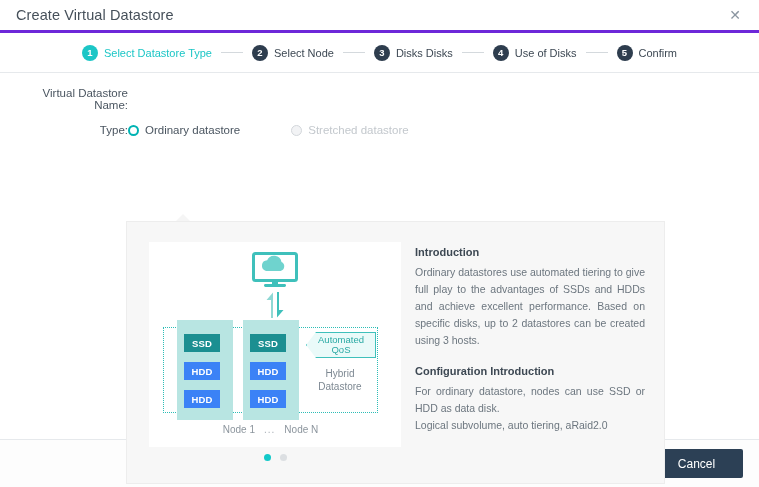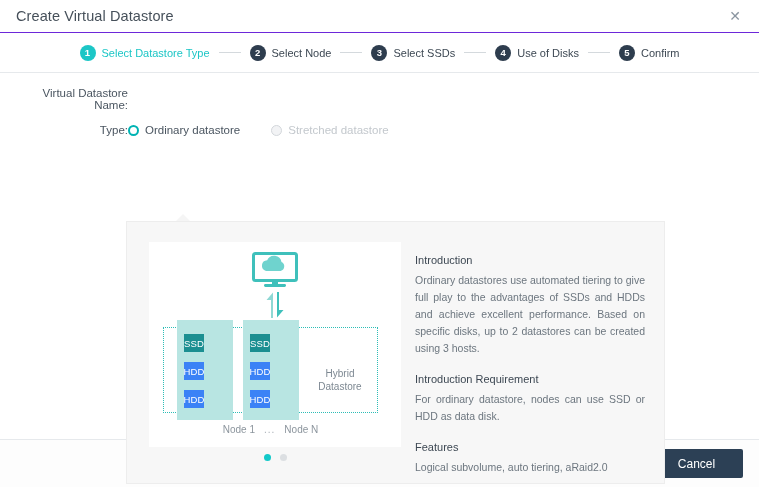--- a/index.html
+++ b/index.html
@@ -10,21 +10,21 @@
     color: #4a5560;
     overflow: hidden;
   }
   .dialog { position: relative; width: 759px; height: 487px; background: #fff; display: flex; flex-direction: column; }
 
   
   .titlebar {
     height: 33px; flex: 0 0 33px;
     display: flex; align-items: center;
     padding: 0 14px 0 16px;
-    border-bottom: 1px solid #6d28d9;
+    border-bottom: 3px solid #6d28d9;
     background: #fff;
   }
   .title-text { font-size: 14.5px; color: #46505a; letter-spacing: .1px; }
   .close-btn {
     margin-left: auto; width: 20px; height: 20px;
     display: flex; align-items: center; justify-content: center;
     color: #8a95a0; font-size: 14px; cursor: pointer; line-height: 1;
   }
 
   
@@ -56,21 +56,21 @@
   .name-input {
     width: 257px; height: 25px;
     border: 1px solid #dcdfe3; border-radius: 2px;
     font-size: 11.5px; color: #6b757f;
     padding: 0 8px; outline: none; background: #fff;
     font-family: "Liberation Sans", sans-serif;
   }
 
   .radio-group { display: flex; align-items: center; gap: 31px; }
   .radio-opt { display: flex; align-items: center; gap: 6px; cursor: pointer; }
-  .radio-opt.disabled { cursor: default; }
+  .radio-opt.disabled { cursor: default; margin-left: 20px; }
   .radio-mark {
     width: 11px; height: 11px; border-radius: 50%;
     border: 2px solid #00b3b3; background: #fff;
     flex: 0 0 11px; position: relative;
   }
   .radio-opt.disabled .radio-mark { border: 1px solid #d3d7db; background: #f2f3f5; width: 11px; height: 11px; }
   .radio-text { font-size: 11.5px; color: #4a5560; }
   .radio-opt.disabled .radio-text { color: #c3c8cd; }
 
   .caret {
@@ -103,23 +103,23 @@
     border: 1.5px dotted #2dbdb6;
   }
   .node-col {
     position: absolute; top: 78px; width: 56px; height: 100px;
     background: #b8e5e2;
   }
   .node-col.n1 { left: 28px; }
   .node-col.n2 { left: 94px; }
 
   .disk {
-    position: absolute; width: 20px; height: 18px;
+    position: absolute; width: 36px; height: 18px;
     display: flex; align-items: center; justify-content: center;
-    font-size: 9.5px; color: #fff; font-weight: normal; letter-spacing: .2px;
+    font-size: 9.5px; color: #fff; font-weight: bold; letter-spacing: .2px;
   }
   .disk.ssd { background: #1b8f91; }
   .disk.hdd { background: #3b82f6; }
 
   .qos-badge {
     position: absolute; left: 157px; top: 90px;
     width: 70px; height: 26px;
     border: 1.5px solid #3fc0bb; background: #eafaf9;
     display: flex; flex-direction: column; align-items: center; justify-content: center;
     clip-path: polygon(10px 0, 100% 0, 100% 100%, 10px 100%, 0 50%);
@@ -143,22 +143,22 @@
     display: flex; justify-content: center; align-items: center; gap: 9px;
   }
   .dot { width: 7px; height: 7px; border-radius: 50%; background: #dcdfe2; cursor: pointer; }
   .dot.active { background: #13c9c9; }
 
   .desc {
     position: absolute; left: 288px; top: 24px;
     width: 230px;
   }
   .desc h4 {
-    font-size: 11px; color: #3d4853; font-weight: normal;
-    margin: 8px 0 6px 0;
+    font-size: 11px; color: #3d4853; font-weight: bold;
+    margin: 0 0 6px 0;
   }
   .desc h4.spaced { margin-top: 16px; }
   .desc p {
     font-size: 10.5px; color: #6c767f; line-height: 1.62;
     text-align: justify; margin: 0;
   }
 
   
   .footer {
     height: 48px; flex: 0 0 48px;
@@ -192,21 +192,21 @@
       <span class="step-label">Select Datastore Type</span>
     </div>
     <span class="step-sep"></span>
     <div class="step">
       <span class="step-num">2</span>
       <span class="step-label">Select Node</span>
     </div>
     <span class="step-sep"></span>
     <div class="step">
       <span class="step-num">3</span>
-      <span class="step-label">Select SSDs</span>
+      <span class="step-label">Disks Disks</span>
     </div>
     <span class="step-sep"></span>
     <div class="step">
       <span class="step-num">4</span>
       <span class="step-label">Use of Disks</span>
     </div>
     <span class="step-sep"></span>
     <div class="step">
       <span class="step-num">5</span>
       <span class="step-label">Confirm</span>
@@ -258,42 +258,45 @@
           <div class="node-col n2"></div>
 
           <div class="disk ssd" style="left:35px; top:92px;">SSD</div>
           <div class="disk hdd" style="left:35px; top:120px;">HDD</div>
           <div class="disk hdd" style="left:35px; top:148px;">HDD</div>
 
           <div class="disk ssd" style="left:101px; top:92px;">SSD</div>
           <div class="disk hdd" style="left:101px; top:120px;">HDD</div>
           <div class="disk hdd" style="left:101px; top:148px;">HDD</div>
 
+          <div class="qos-badge">
+            <span class="qos-line">Automated</span>
+            <span class="qos-line">QoS</span>
+          </div>
 
           <div class="hybrid-label">Hybrid Datastore</div>
 
           <div class="node-labels">
             <span>Node 1</span>
             <span class="node-dots">...</span>
             <span>Node N</span>
           </div>
         </div>
       </div>
 
       <div class="dots-row">
         <span class="dot active"></span>
         <span class="dot"></span>
       </div>
 
       <div class="desc">
         <h4>Introduction</h4>
         <p>Ordinary datastores use automated tiering to give full play to the advantages of SSDs and HDDs and achieve excellent performance. Based on specific disks, up to 2 datastores can be created using 3 hosts.</p>
-        <h4 class="spaced">Introduction Requirement</h4>
+        <h4 class="spaced">Configuration Introduction</h4>
         <p>For ordinary datastore, nodes can use SSD or HDD as data disk.</p>
-        <h4 class="spaced">Features</h4>
         <p>Logical subvolume, auto tiering, aRaid2.0</p>
       </div>
 
     </div>
   </div>
 
   <div class="footer">
     <button class="btn btn-next">Next</button>
     <button class="btn btn-cancel">Cancel</button>
   </div>

